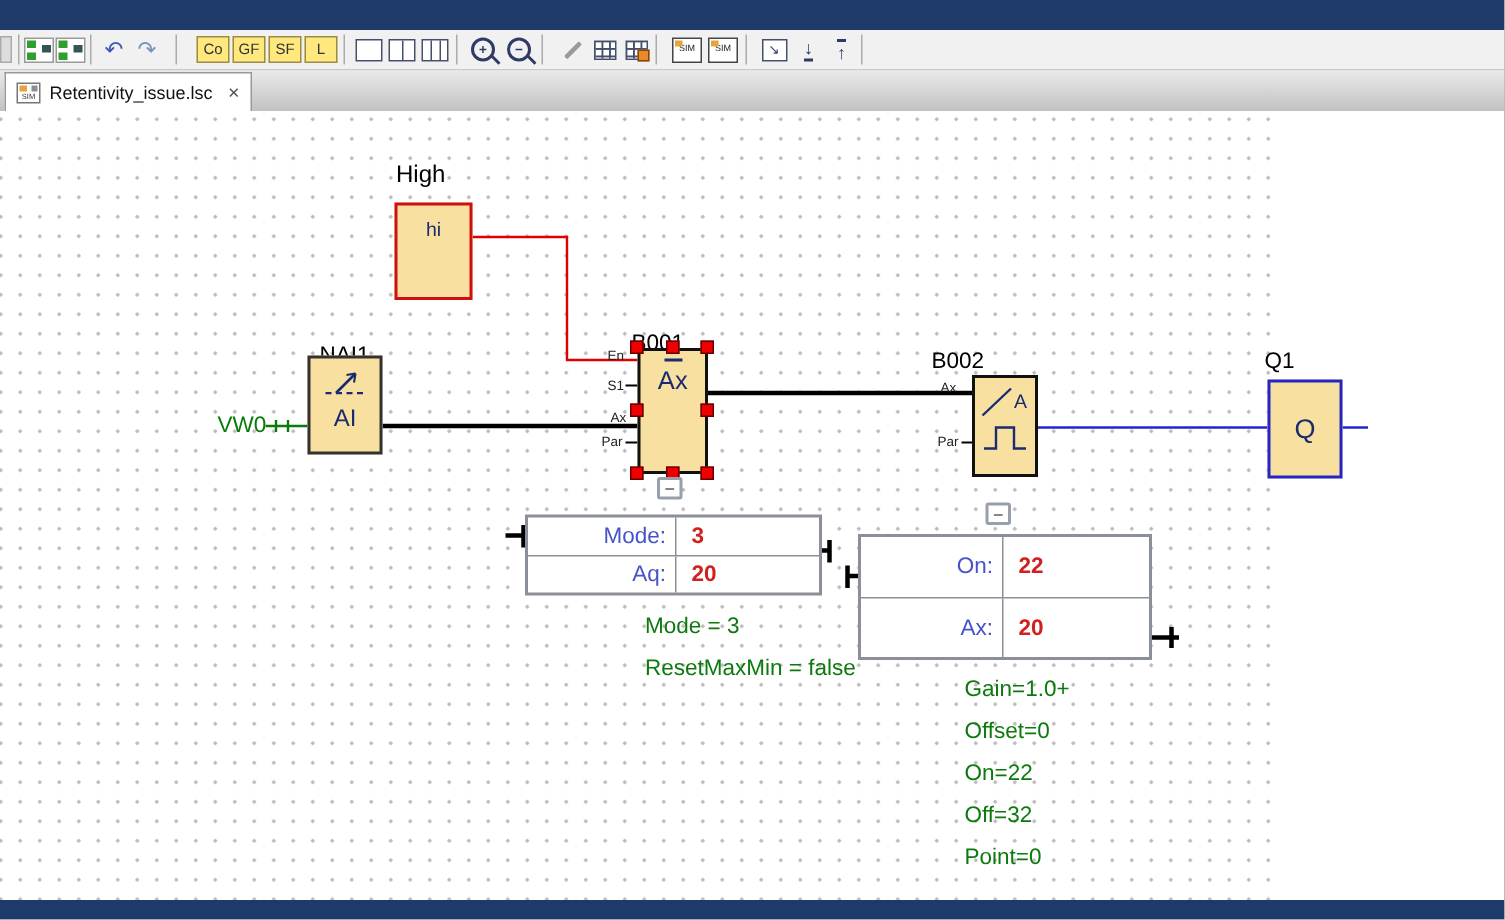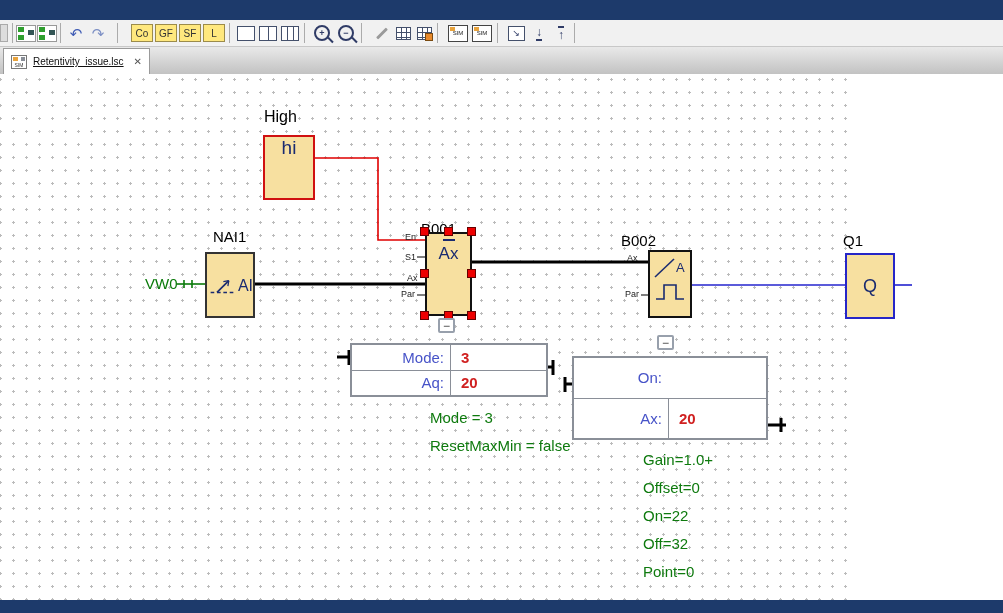--- a/index.html
+++ b/index.html
@@ -43,21 +43,21 @@
   .io-ico{font-size:12px;color:#2F3B66;line-height:1;}
   .io-ico.under{border-bottom:2px solid #2F3B66;padding-bottom:1px;}
   .io-ico.over{border-top:2px solid #2F3B66;padding-top:1px;}
   .box-arrow{width:15px;height:13px;border:1px solid #44506B;background:#fff;display:flex;
              align-items:center;justify-content:center;font-size:9px;color:#2F3B66;}
   
   .tabbar{position:absolute;left:0;top:47px;width:1003px;height:27px;
           background:linear-gradient(#E9E9E9,#C2C2C2);}
   .tab{position:absolute;left:3px;top:1px;height:26px;background:#fff;border:1px solid #9A9A9A;
        border-bottom:none;display:flex;align-items:center;padding:0 7px;gap:6px;box-sizing:border-box;}
-  .tab-title{font-size:10px;color:#111;text-decoration:underline;}
+  .tab-title{font-size:12px;color:#111;}
   .tab-close{font-size:10px;color:#555;margin-left:4px;cursor:default;}
   .doc-ico{position:relative;width:16px;height:14px;border:1px solid #777;background:#fff;
            display:flex;align-items:flex-end;justify-content:center;font-size:5px;color:#333;box-sizing:border-box;}
   .doc-ico .chip{position:absolute;left:1px;top:1px;width:5px;height:4px;background:#E8A33D;}
   .doc-ico .chip2{position:absolute;right:1px;top:1px;width:4px;height:4px;background:#8A8F98;}
   
   .canvas{position:absolute;left:0;top:74px;width:856px;height:526px;background:#fff;
     background-image:radial-gradient(circle,#BBBBBB 1px,transparent 1.2px);
     background-size:13px 13px;background-position:7px 12px;}
   .wires{position:absolute;left:0;top:0;}
@@ -219,26 +219,26 @@
       <path class="w-blue" d="M692 211 H845"></path>
       <path class="w-blue" d="M895 211 H912"></path>
       <path class="w-stub" d="M417 183 H425 M417 221 H425 M641 221 H648"></path>
       <path class="w-conn" d="M337 283 H350 M349 276 V291"></path>
       <path class="w-conn" d="M548 293 H553 M553 286 V301 M565 310 H572 M565 303 V318"></path>
       <path class="w-conn" d="M768 351 H786 M781 344 V358"></path>
     </svg>
 
     <div class="lbl" style="left:264px;top:34px;font-size:16px">High</div>
     <div class="blk" style="left:263px;top:61px;width:52px;height:65px;border:2px solid #D01010;display:flex;justify-content:center;">
-      <span class="blk-text" style="font-size:19px;margin-top:0">hi</span>
+      <span class="blk-text" style="font-size:13px;margin-top:8px">hi</span>
     </div>
 
     <div class="lbl" style="left:213px;top:154px">NAI1</div>
     <div class="vw0" style="left:145px;top:201px">VW0</div>
-    <div class="blk" style="left:205px;top:178px;width:50px;height:66px;border:2px solid #333;display:flex;flex-direction:row;align-items:center;">
+    <div class="blk" style="left:205px;top:163px;width:50px;height:66px;border:2px solid #333;display:flex;flex-direction:column;align-items:center;">
       <svg width="34" height="26" viewBox="0 0 34 26" style="margin-top:4px">
         <path d="M4 19 H30" stroke="#1A2B70" stroke-width="1.5" stroke-dasharray="4 3" fill="none"></path>
         <path d="M11 19 L24 6" stroke="#1A2B70" stroke-width="1.8" fill="none"></path>
         <path d="M24 6 l-6 1 M24 6 l-1 6" stroke="#1A2B70" stroke-width="1.4" fill="none"></path>
       </svg>
       <span class="blk-text" style="font-size:16px;margin-top:2px">AI</span>
     </div>
 
     <div class="lbl" style="left:421px;top:146px">B001</div>
     <div class="blk" style="left:425px;top:158px;width:47px;height:84px;border:2px solid #111;">
@@ -284,20 +284,21 @@
       </div>
       <div class="prow">
         <span class="plabel">Aq:</span>
         <span class="pvalue">20</span>
       </div>
     </div>
 
     <div class="pbox pb2" style="left:572px;top:282px;width:196px;height:84px;">
       <div class="prow">
         <span class="plabel">On:</span>
+        <span class="pvalue">22</span>
       </div>
       <div class="prow">
         <span class="plabel">Ax:</span>
         <span class="pvalue">20</span>
       </div>
     </div>
 
     <div class="ann" style="left:430px;top:330px">
       <div>Mode = 3</div>
       <div>ResetMaxMin = false</div>

